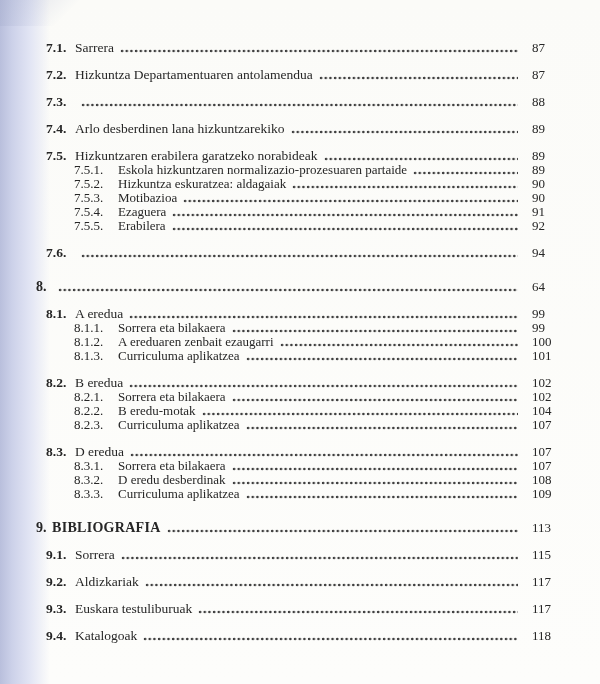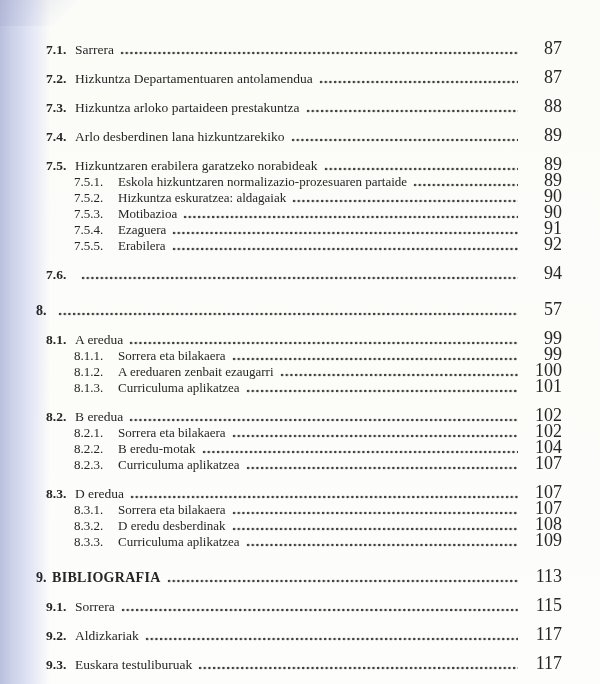--- a/index.html
+++ b/index.html
@@ -49,22 +49,21 @@
     margin-left: 6px;
     margin-right: 14px;
     background-image: radial-gradient(circle at 2px calc(100% - 4px),
       #3f3f3f 1.05px, rgba(0,0,0,0) 1.65px);
     background-size: 4.7px 100%;
     background-repeat: repeat-x;
   }
   .pg {
     flex: 0 0 auto;
     min-width: 30px;
-    text-align: right;
-    font-size: 18px;
+    font-size: 13px;
     font-weight: 400;
   }
 </style>
 </head>
 <body>
 
 <div class="page">
   <div class="gutter"></div>
   <div class="gutter-top"></div>
 
@@ -77,21 +76,20 @@
         <span class="pg">87</span>
       </div>
       <div class="row lvl2">
         <span class="num">7.2.</span>
         <span class="title">Hizkuntza Departamentuaren antolamendua</span>
         <span class="dots"></span>
         <span class="pg">87</span>
       </div>
       <div class="row lvl2">
         <span class="num">7.3.</span>
-        <span class="title">Hizkuntza arloko partaideen prestakuntza</span>
         <span class="dots"></span>
         <span class="pg">88</span>
       </div>
       <div class="row lvl2">
         <span class="num">7.4.</span>
         <span class="title">Arlo desberdinen lana hizkuntzarekiko</span>
         <span class="dots"></span>
         <span class="pg">89</span>
       </div>
       <div class="row lvl2">
@@ -131,21 +129,21 @@
         <span class="pg">92</span>
       </div>
       <div class="row lvl2">
         <span class="num">7.6.</span>
         <span class="dots"></span>
         <span class="pg">94</span>
       </div>
       <div class="row lvl1">
         <span class="num">8.</span>
         <span class="dots"></span>
-        <span class="pg">57</span>
+        <span class="pg">64</span>
       </div>
       <div class="row lvl2">
         <span class="num">8.1.</span>
         <span class="title">A eredua</span>
         <span class="dots"></span>
         <span class="pg">99</span>
       </div>
       <div class="row lvl3">
         <span class="num">8.1.1.</span>
         <span class="title">Sorrera eta bilakaera</span>

